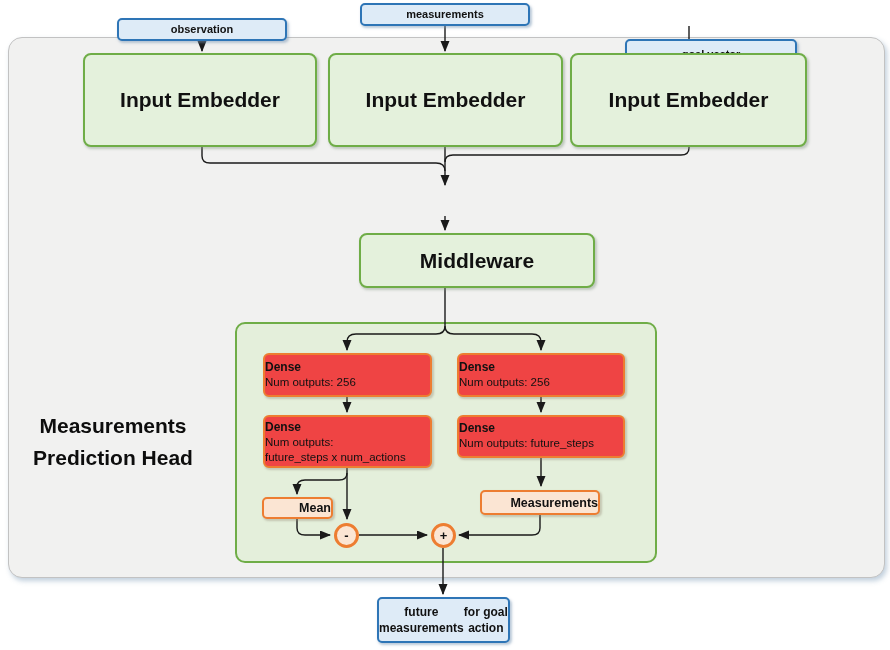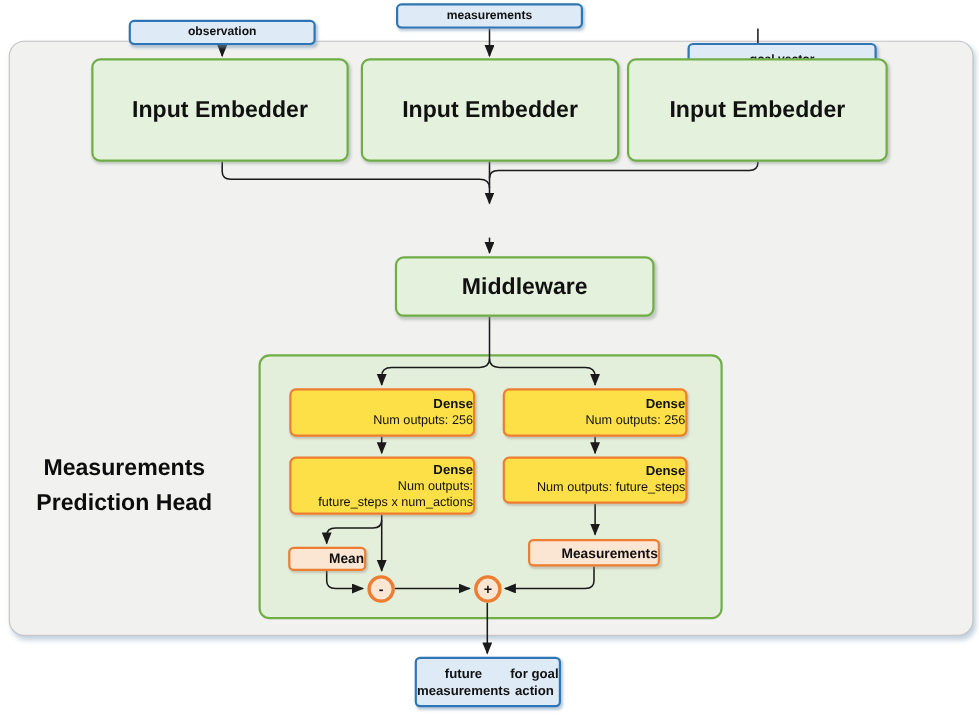--- a/index.html
+++ b/index.html
@@ -27,22 +27,22 @@
     background:#e4f1dc;border:2.6px solid #6fad47;border-radius:8px;
     display:flex;align-items:center;justify-content:center;
     font-weight:bold;font-size:21px;
     box-shadow:1.5px 2px 2.5px rgba(130,150,130,.45);
   }
   .head-panel{
     background:#e4efdb;border:2.6px solid #6fad47;border-radius:10px;
   }
   
   .orange-box{
-    background:#fde047;border:2.5px solid #ed7d31;border-radius:6px;
-    text-align:right;
+    background:#ef4444;border:2.5px solid #ed7d31;border-radius:6px;
+    text-align:left;
     box-shadow:1.2px 1.8px 2px rgba(150,140,120,.4);
   }
   .orange-box .t{font-weight:bold;font-size:12px;line-height:15px;padding-top:5px;}
   .orange-box .s{font-size:11.5px;line-height:15px;}
   .orange-small{
     background:#fbe5d3;border:2.5px solid #ed7d31;border-radius:5px;
     display:flex;align-items:center;justify-content:flex-end;
     font-weight:bold;font-size:12.5px;
     box-shadow:1.2px 1.8px 2px rgba(150,140,120,.4);
   }

